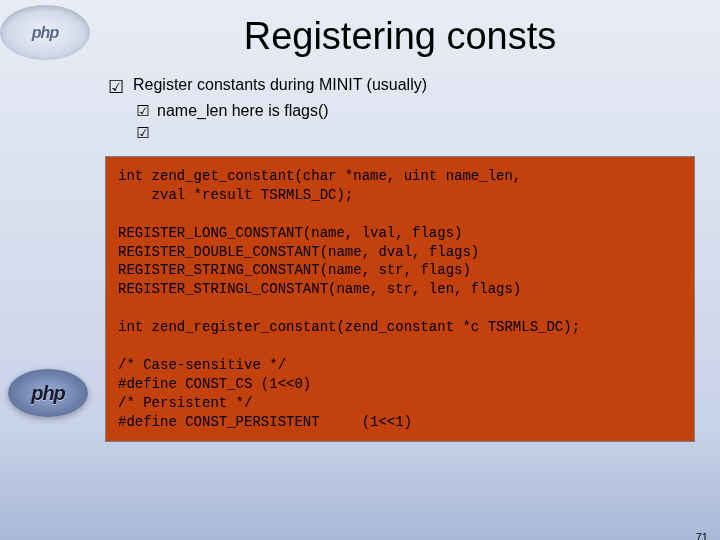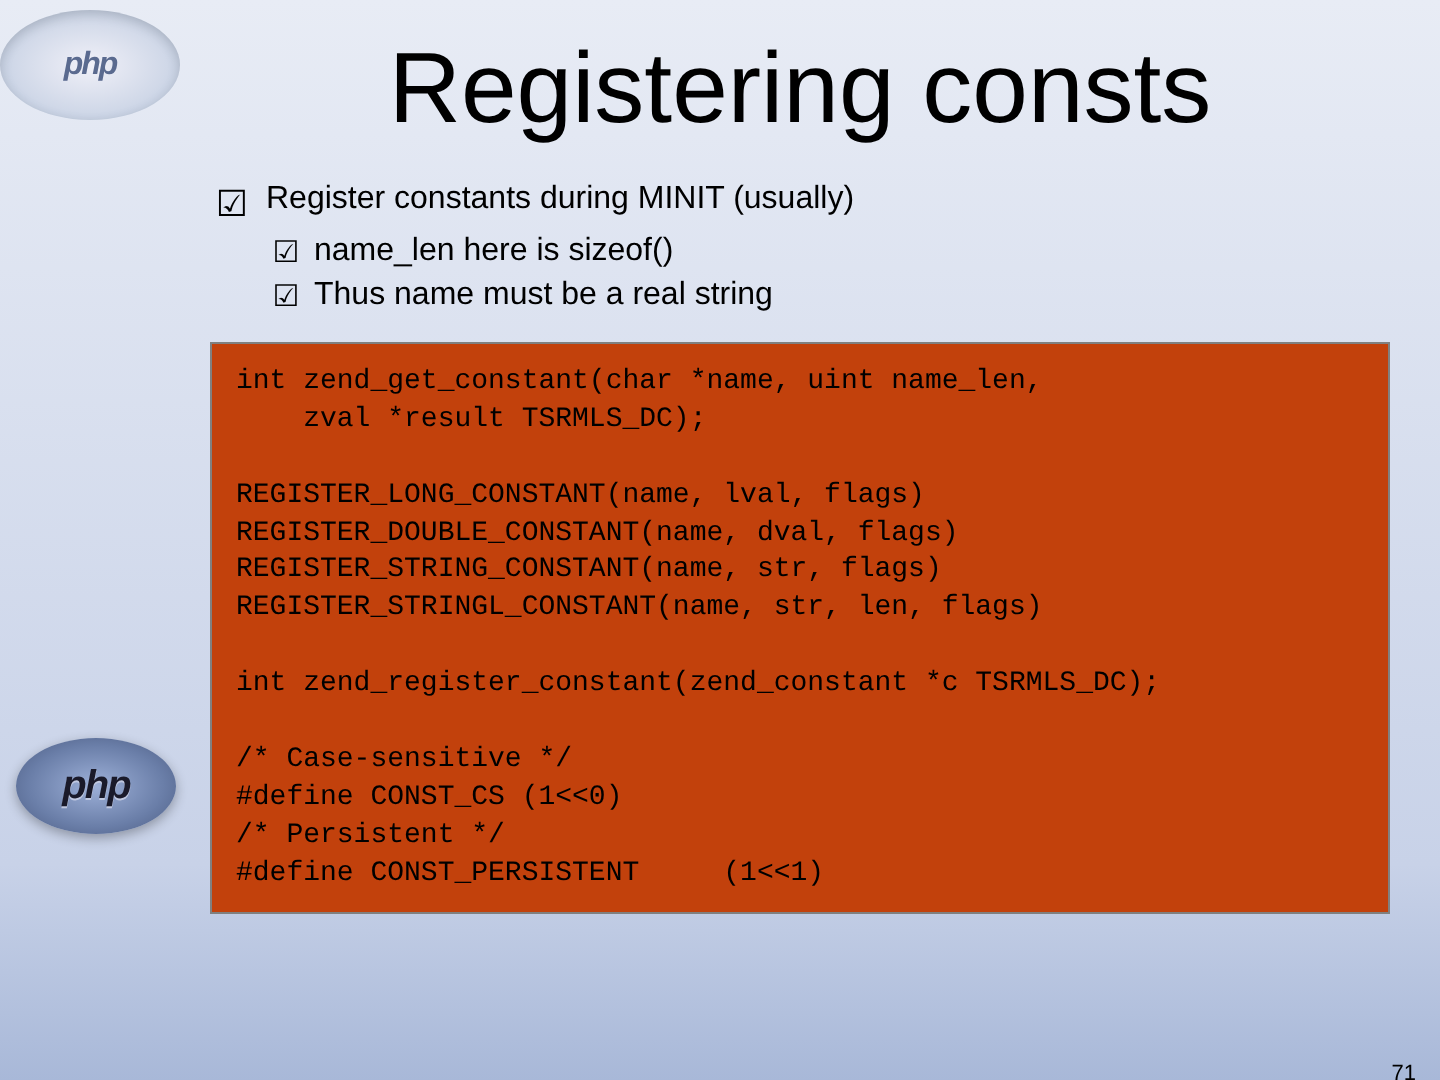--- a/index.html
+++ b/index.html
@@ -57,21 +57,21 @@
     font-size: 20px;
     letter-spacing: -1px;
     text-shadow: 0 1px 0 #c0c8e0;
   }
   .main {
     margin-left: 90px;
     padding: 15px 25px 0 15px;
   }
   .title {
     font-family: Verdana, sans-serif;
-    font-size: 50px;
+    font-size: 38px;
     font-weight: normal;
     color: #000;
     text-align: center;
     margin-bottom: 18px;
   }
   .bullet-row {
     display: flex;
     align-items: flex-start;
     margin-bottom: 4px;
   }
@@ -140,26 +140,25 @@
 <div class="main">
   <h1 class="title">Registering consts</h1>
 
   <div class="bullet-row">
     <span class="check">☑</span>
     <span class="bullet-text">Register constants during MINIT (usually)</span>
   </div>
 
   <div class="bullet-row">
     <span class="check small">☑</span>
-    <span class="bullet-text small">name_len here is sizeof()</span>
+    <span class="bullet-text small">name_len here is flags()</span>
   </div>
 
   <div class="bullet-row">
     <span class="check small">☑</span>
-    <span class="bullet-text small">Thus name must be a real string</span>
   </div>
 
   <div class="code-block">int zend_get_constant(char *name, uint name_len, 
     zval *result TSRMLS_DC);
 
 REGISTER_LONG_CONSTANT(name, lval, flags)
 REGISTER_DOUBLE_CONSTANT(name, dval, flags)
 REGISTER_STRING_CONSTANT(name, str, flags)
 REGISTER_STRINGL_CONSTANT(name, str, len, flags)
 

